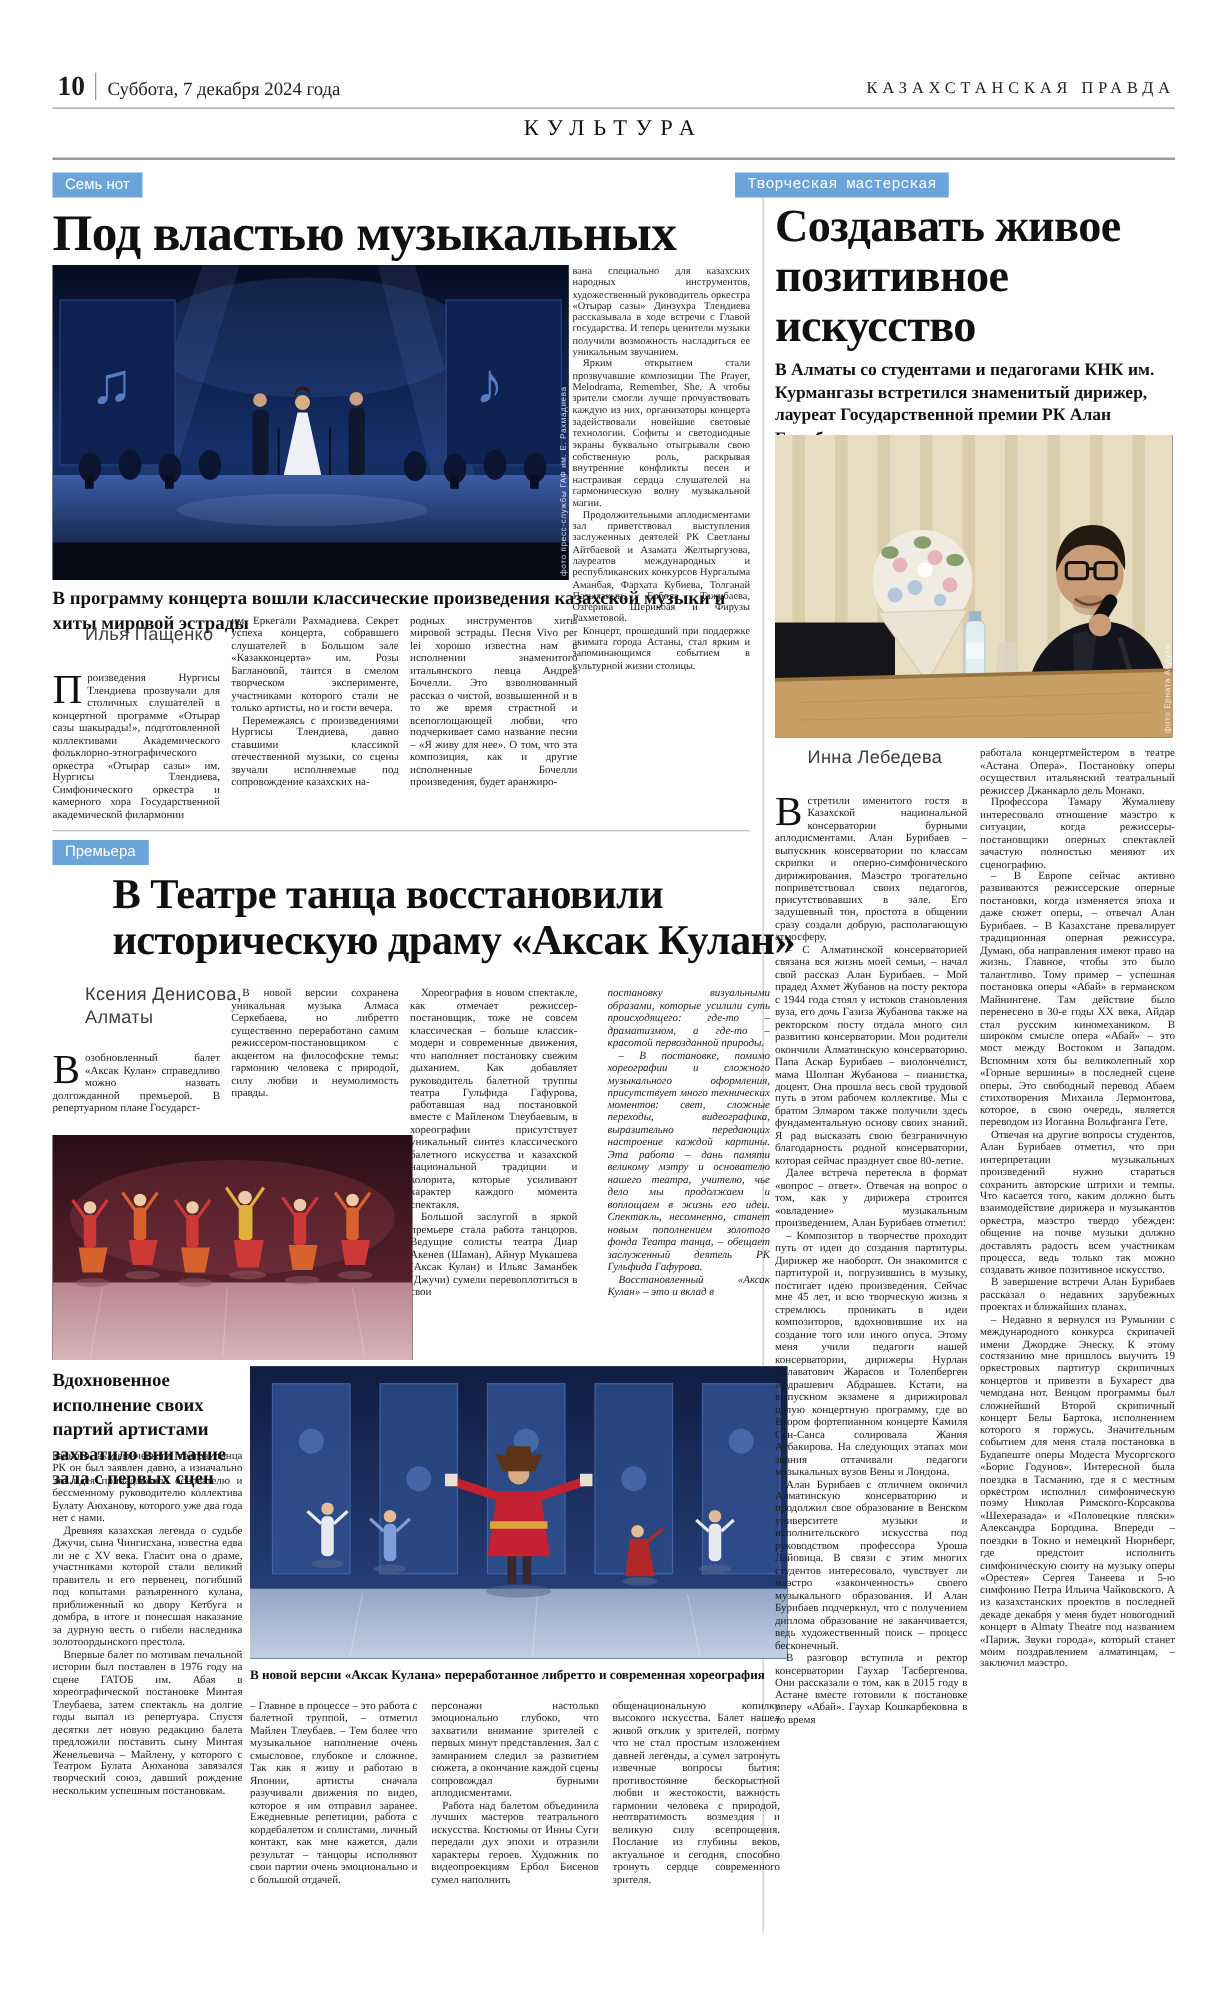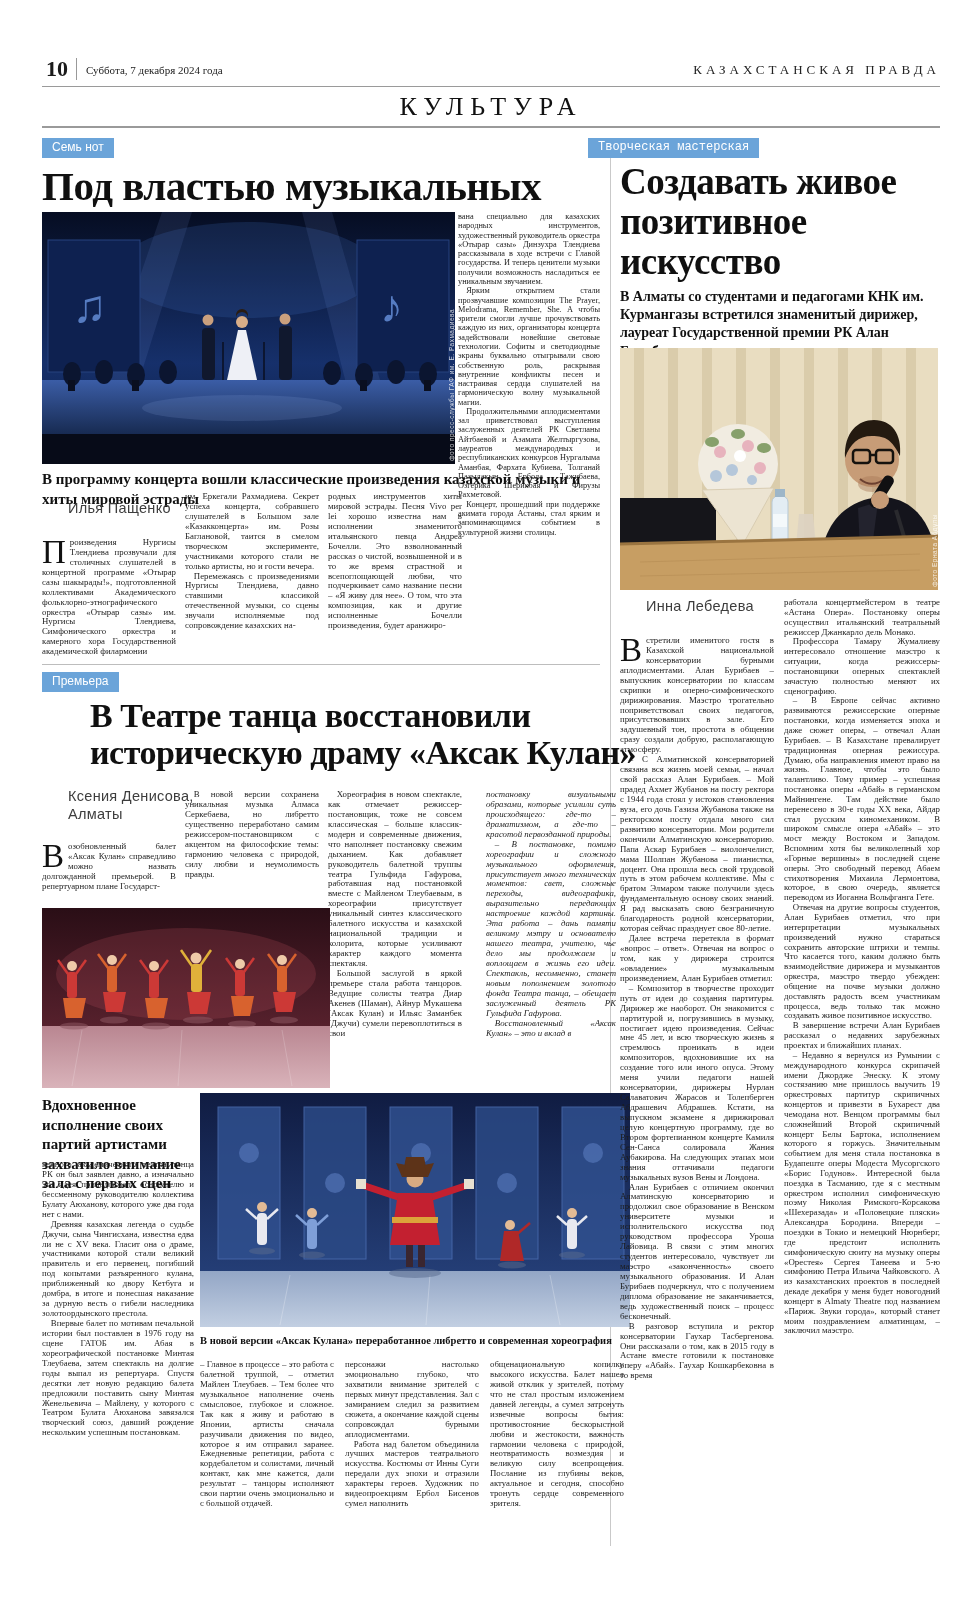--- a/index.html
+++ b/index.html
@@ -1,23 +1,23 @@
 <!DOCTYPE html>
 <html lang="ru"><head>
 <meta charset="utf-8">
 <style>
   html,body{margin:0;padding:0;background:#ffffff;}
   .page{position:relative;width:965px;height:1600px;background:#fff;overflow:hidden;
         font-family:"Liberation Serif",serif;color:#1b1b1b;}
   .abs{position:absolute;}
   .rule{background:#9a9a9a;}
   .pagenum{font-size:22px;font-weight:bold;}
-  .datetxt{font-size:11px;color:#222;}
+  .datetxt{font-size:15px;color:#222;}
   .brand{font-size:13px;letter-spacing:4px;color:#222;}
-  .section-title{font-size:26px;letter-spacing:7px;text-align:center;color:#111;}
+  .section-title{font-size:18px;letter-spacing:7px;text-align:center;color:#111;}
   .badge{background:#6ba4d9;color:#fff;font-family:"Liberation Sans",sans-serif;
          font-size:12px;padding:2px 10px 4px;display:inline-block;}
   .headline{font-weight:bold;color:#101010;letter-spacing:-0.5px;line-height:1.08;}
   .subhead{font-weight:bold;font-size:14px;line-height:1.3;color:#111;}
   .caption{font-weight:bold;font-size:15px;line-height:1.3;color:#111;}
   .byline{font-family:"Liberation Sans",sans-serif;font-size:14.5px;color:#3d3d3d;letter-spacing:0.3px;margin-left:26px;}
   .body-text{font-size:8.8px;line-height:1.13;text-align:justify;white-space:pre-line;
              overflow:hidden;color:#1c1c1c;}
   .dropcap{float:left;font-size:33px;line-height:26px;padding:1px 4px 0 0;color:#111;}
   .photo{overflow:hidden;background:#222;}

